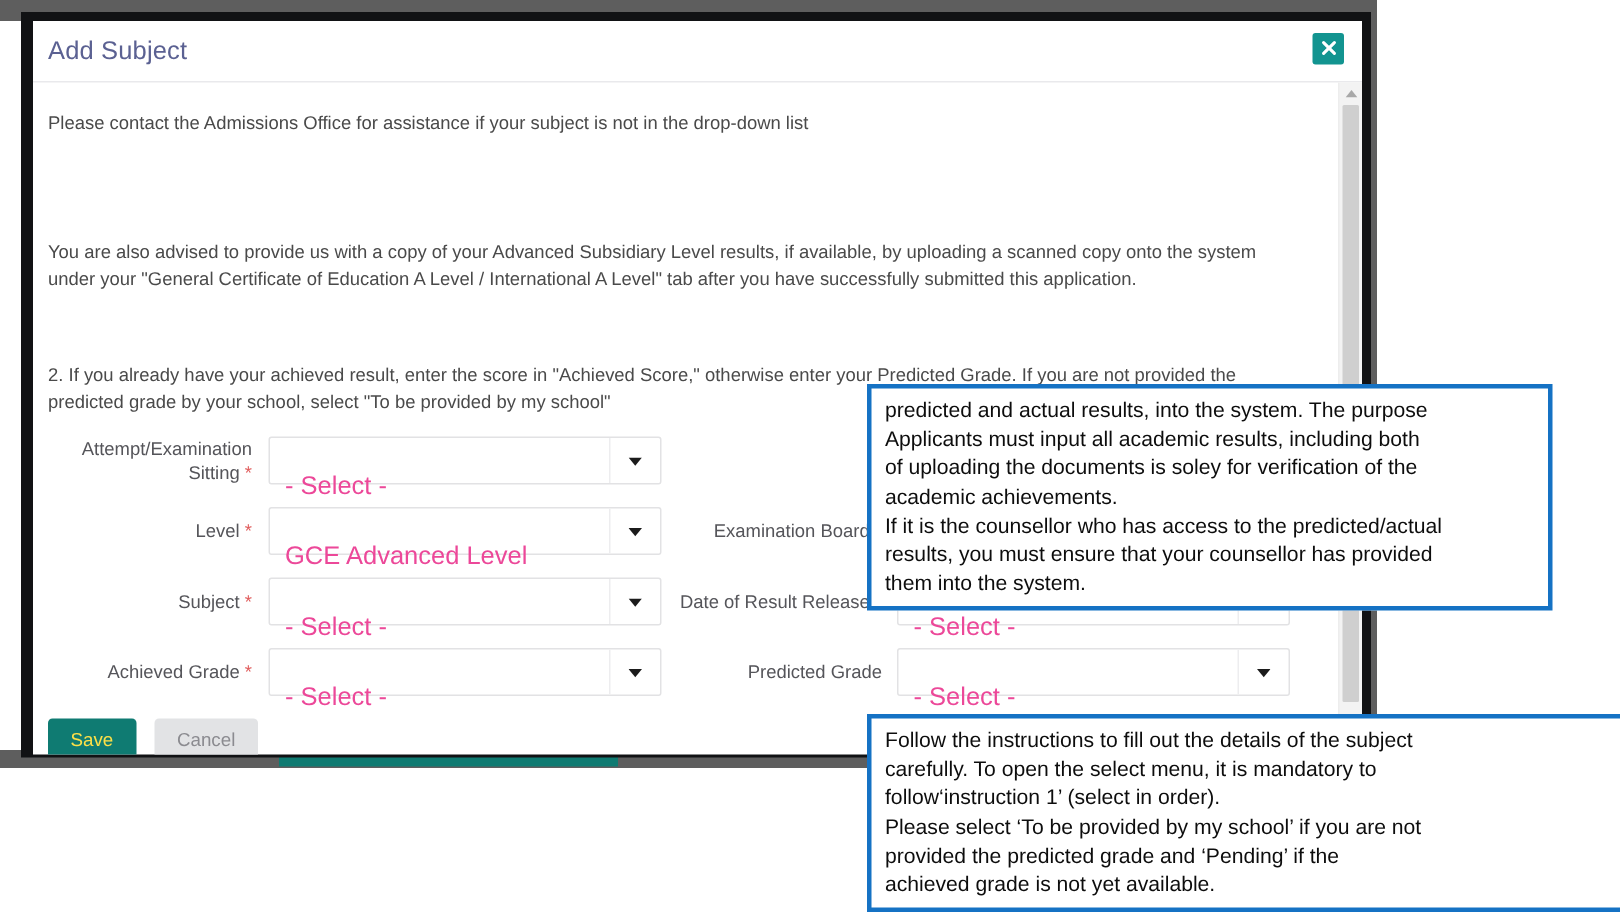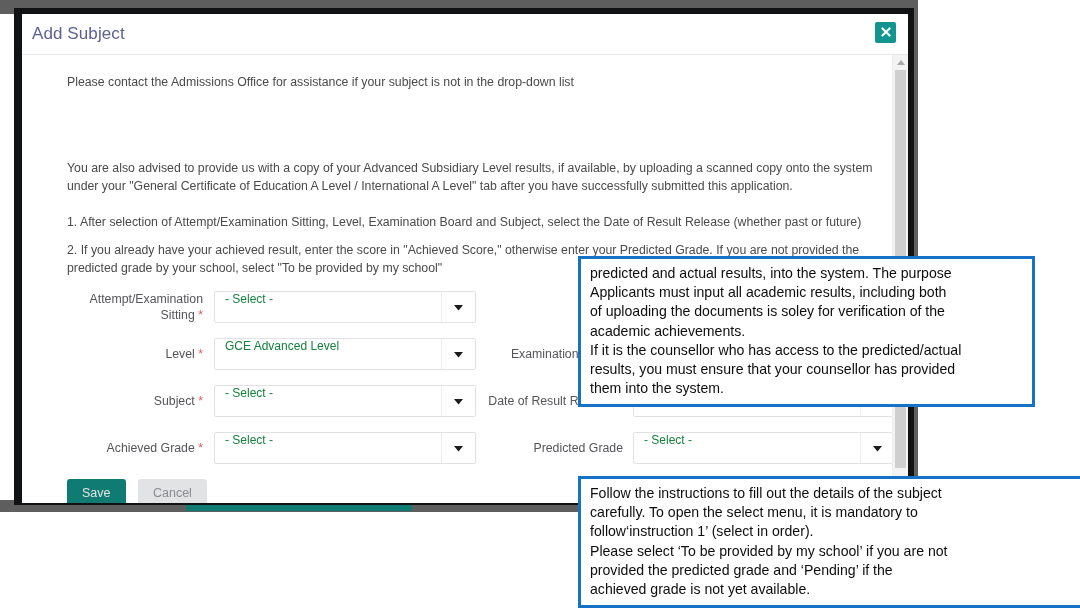--- a/index.html
+++ b/index.html
@@ -79,21 +79,20 @@
     cursor: pointer;
   }
   .close-btn svg { display: block; margin: 4px auto 0; }
 
   
   .modal-body {
     position: absolute;
     left: 0; top: 41px;
     width: 886px; height: 448px;
     padding: 0 24px;
-    margin-left: 35px;
   }
 
   .para {
     position: absolute;
     color: #4a4a4a;
     font-size: 12.3px;
     line-height: 18px;
     left: 10px;
     width: 840px;
   }
@@ -125,23 +124,23 @@
     background: #fff;
     border: 1px solid #e2e2e4;
     border-radius: 2px;
     cursor: pointer;
   }
   .sel-left  { left: 157px; width: 262px; }
   .sel-right { left: 576px; width: 262px; }
 
   .sel .val {
     position: absolute;
-    left: 10px; top: 0;
-    font-size: 12px;
-    color: #15803d;
+    left: 10px; top: 22px;
+    font-size: 17px;
+    color: #ec4899;
     white-space: nowrap;
   }
   .sel .arrow-box {
     position: absolute;
     right: 0; top: 0;
     width: 34px; height: 30px;
     border-left: 1px solid #ededef;
   }
   .sel .arrow-box svg { display: block; margin: 13px auto 0; }
 
@@ -149,21 +148,21 @@
   .btn-row { position: absolute; left: 10px; top: 424px; }
   .btn {
     display: inline-block;
     font-size: 12.5px;
     border-radius: 3px;
     padding: 7px 15px;
     cursor: pointer;
     border: none;
     font-family: "Liberation Sans", sans-serif;
   }
-  .btn-save   { background: #0f7b72; color: #e5e5e5; }
+  .btn-save   { background: #0f7b72; color: #fde047; }
   .btn-cancel { background: #e2e3e5; color: #8b8b90; margin-left: 8px; }
 
   
   .mscroll {
     position: absolute;
     right: 0; top: 41px;
     width: 16px; height: 448px;
     background: #f3f3f3;
     border-left: 1px solid #ededed;
   }
@@ -219,21 +218,20 @@
         <svg width="12" height="12" viewBox="0 0 12 12">
           <path d="M2.4 2.4 L9.6 9.6 M9.6 2.4 L2.4 9.6" stroke="#ffffff" stroke-width="2.1" stroke-linecap="round"></path>
         </svg>
       </div>
     </div>
 
     <div class="modal-body">
 
       <div class="para p1">Please contact the Admissions Office for assistance if your subject is not in the drop-down list</div>
       <div class="para p3">You are also advised to provide us with a copy of your Advanced Subsidiary Level results, if available, by uploading a scanned copy onto the system under your "General Certificate of Education A Level / International A Level" tab after you have successfully submitted this application.</div>
-      <div class="para p4">1. After selection of Attempt/Examination Sitting, Level, Examination Board and Subject, select the Date of Result Release (whether past or future)</div>
       <div class="para p5">2. If you already have your achieved result, enter the score in "Achieved Score," otherwise enter your Predicted Grade. If you are not provided the predicted grade by your school, select "To be provided by my school"</div>
 
       <div class="form">
 
         <div class="row">
           <div class="lbl lbl-left"><span>Attempt/Examination Sitting</span> <span class="req">*</span></div>
           <div class="sel sel-left">
             <div class="val">- Select -</div>
             <div class="arrow-box">
               <svg width="9" height="6" viewBox="0 0 9 6">

